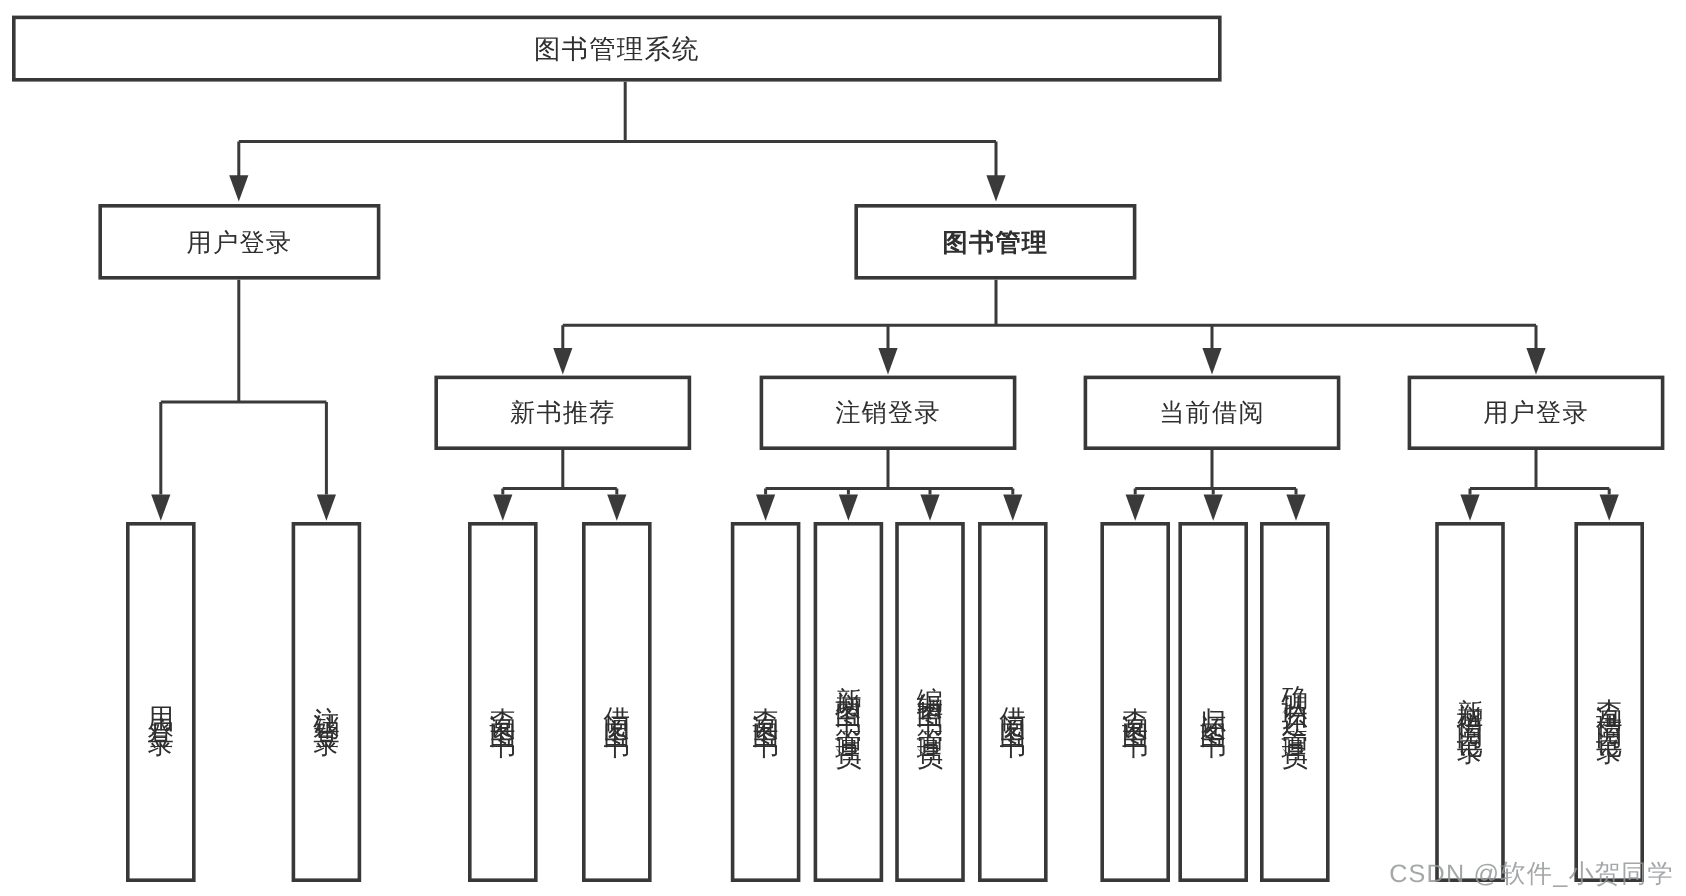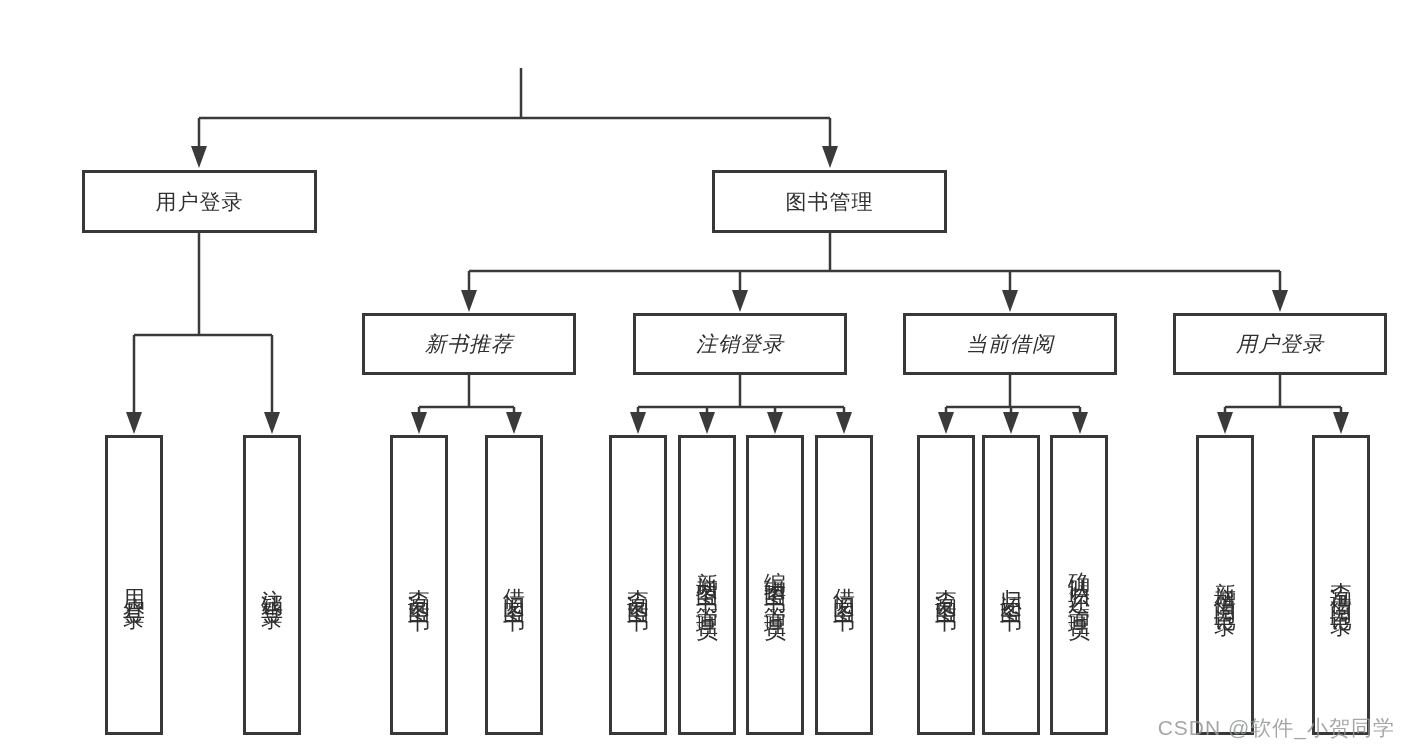--- a/index.html
+++ b/index.html
@@ -36,25 +36,25 @@
   .node.root {
     left: 10px; top: 13px; width: 1008px; height: 55px;
     font-size: 22px; letter-spacing: 1px;
   }
 
   .node.l2 {
     top: 170px; width: 235px; height: 63px;
     font-size: 21px; letter-spacing: 1px;
   }
   .node.l2.pos-a { left: 82px; }
-  .node.l2.pos-b { left: 712px; }
+  .node.l2.pos-b { left: 712px; font-weight: bold; }
 
   .node.l3 {
     top: 313px; width: 214px; height: 62px;
-    font-size: 21px; letter-spacing: 1px; font-style: italic;
+    font-size: 21px; letter-spacing: 1px;
   }
   .node.l3.pos-1 { left: 362px; }
   .node.l3.pos-2 { left: 633px; }
   .node.l3.pos-3 { left: 903px; }
   .node.l3.pos-4 { left: 1173px; }
 
   .node.leaf {
     top: 435px; width: 58px; height: 300px;
     font-size: 22px;
     writing-mode: vertical-rl;
@@ -125,20 +125,21 @@
       <polygon points="767,412 783,412 775,434"></polygon>
       <polygon points="836,412 852,412 844,434"></polygon>
       <polygon points="938,412 954,412 946,434"></polygon>
       <polygon points="1003,412 1019,412 1011,434"></polygon>
       <polygon points="1072,412 1088,412 1080,434"></polygon>
       <polygon points="1217,412 1233,412 1225,434"></polygon>
       <polygon points="1333,412 1349,412 1341,434"></polygon>
     </g>
   </svg>
 
+  <div class="node root">图书管理系统</div>
 
   <div class="node l2 pos-a">用户登录</div>
   <div class="node l2 pos-b">图书管理</div>
 
   <div class="node l3 pos-1">新书推荐</div>
   <div class="node l3 pos-2">注销登录</div>
   <div class="node l3 pos-3">当前借阅</div>
   <div class="node l3 pos-4">用户登录</div>
 
   <div class="node leaf x105">用户登录</div>

